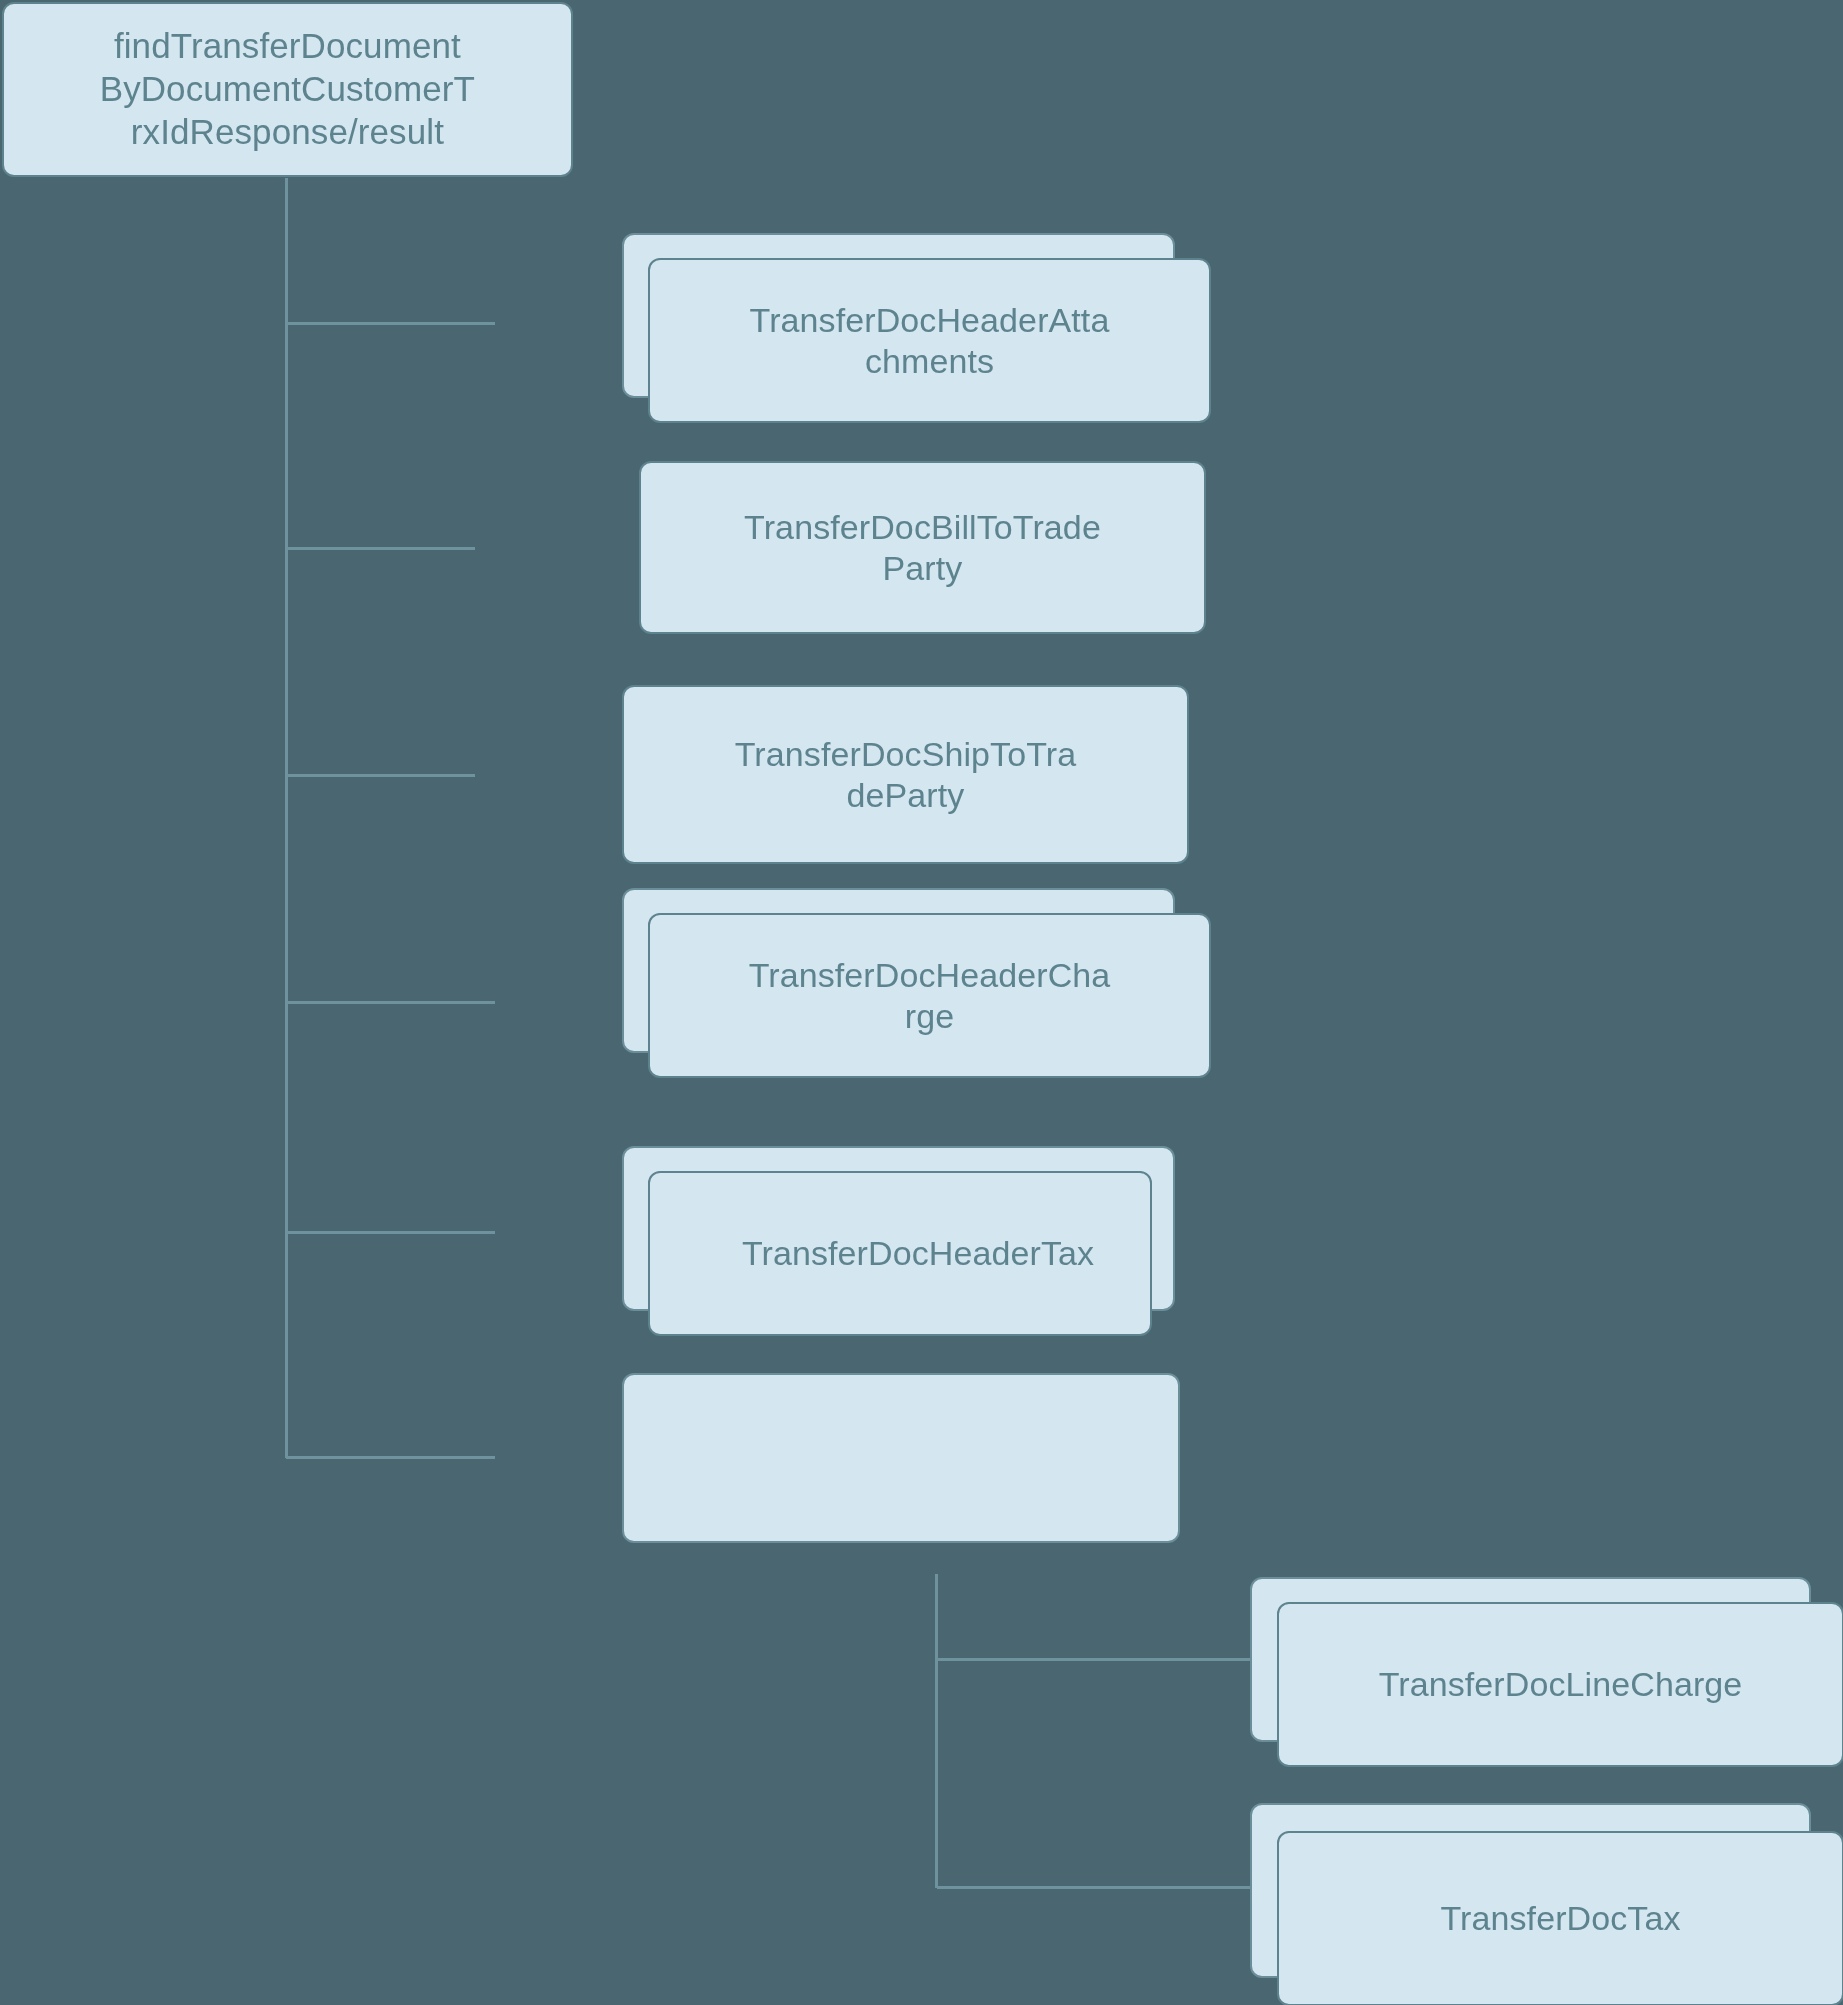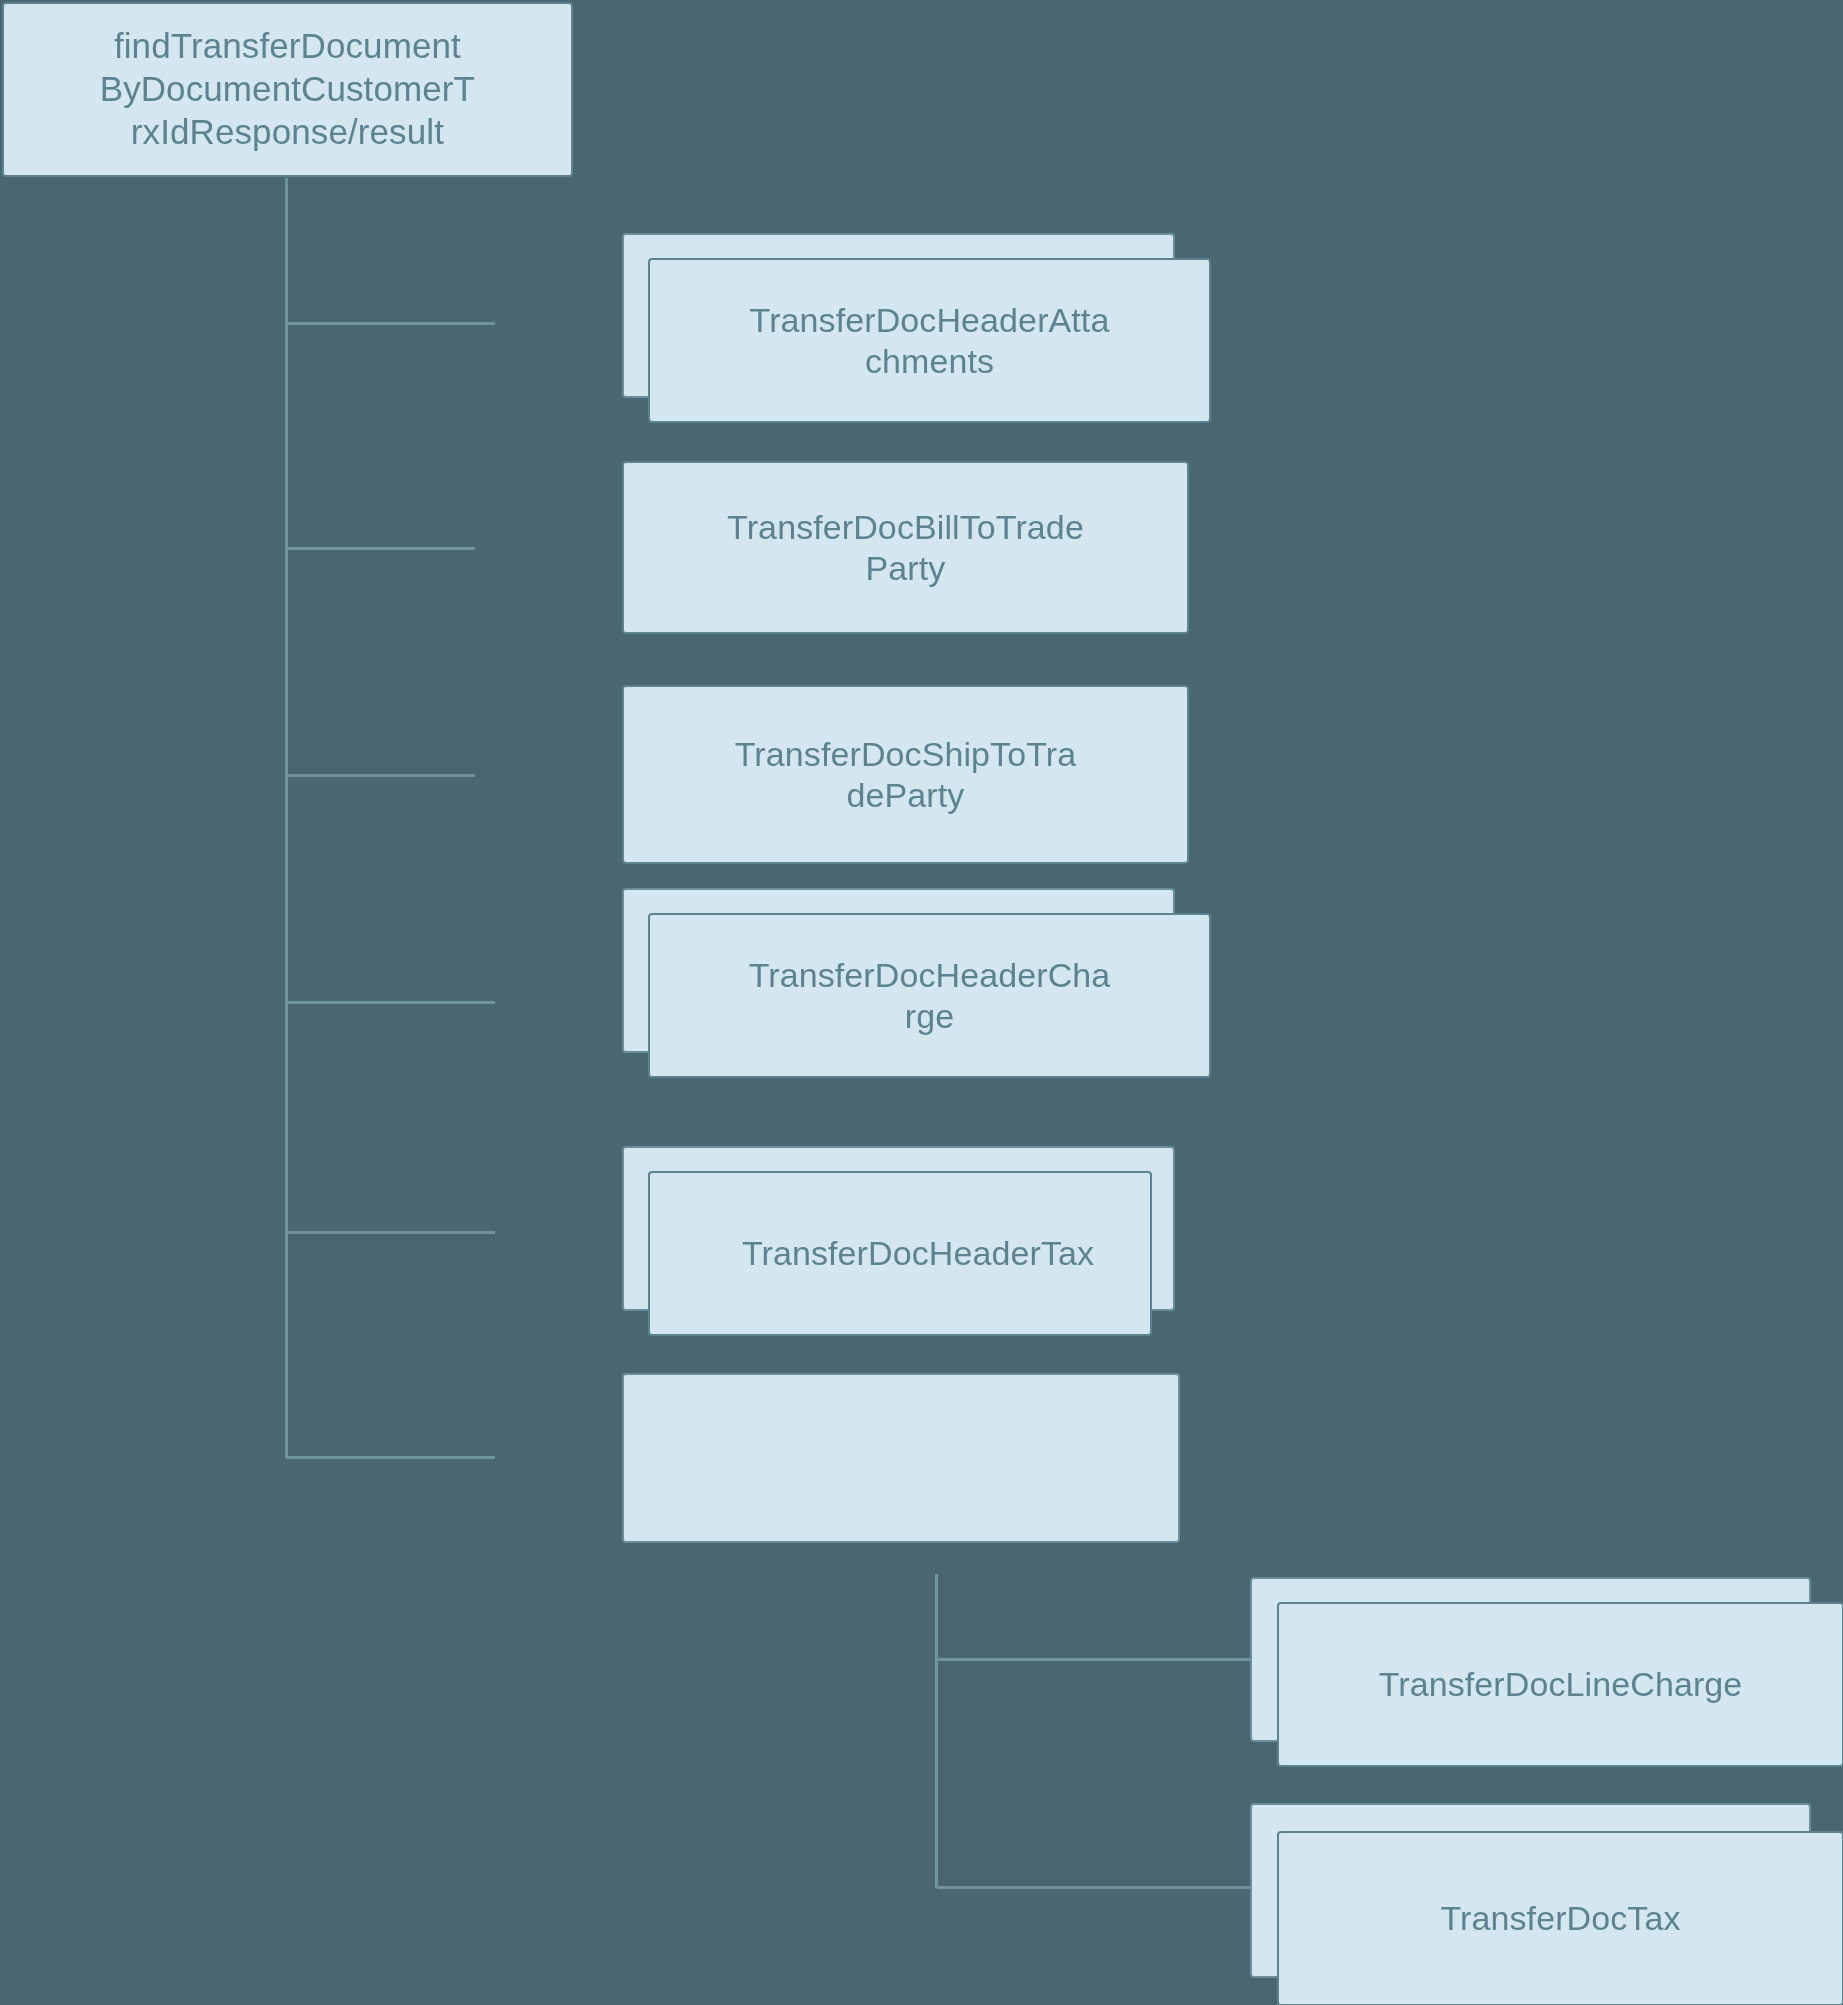--- a/index.html
+++ b/index.html
@@ -29,21 +29,21 @@
   }
   .node {
     position: absolute;
     box-sizing: border-box;
   }
   .card {
     position: absolute;
     box-sizing: border-box;
     background: #d4e6ef;
     border: 2.9px solid #5d838f;
-    border-radius: 4px;
+    border-radius: 12px;
   }
   .card.back {
     background: #d4e6ef;
     border-color: #6a8f9b;
   }
   .card.front {
     display: flex;
     align-items: center;
     justify-content: center;
     text-align: center;
@@ -101,21 +101,21 @@
   </div>
 
   <div class="node" style="left:622px; top:233px; width:592px; height:170px;">
     <div class="card back" style="left:0; top:0; width:553px; height:165px;"></div>
     <div class="card front" style="left:26px; top:25px; width:563px; height:165px;">
       <span class="card-label">TransferDocHeaderAtta
 chments</span>
     </div>
   </div>
 
-  <div class="node" style="left:622px; top:461px; width:455px; height:173px;">
+  <div class="node" style="left:639px; top:461px; width:455px; height:173px;">
     <div class="card front" style="left:0; top:0; width:567px; height:173px;">
       <span class="card-label">TransferDocBillToTrade
 Party</span>
     </div>
   </div>
 
   <div class="node" style="left:622px; top:685px; width:504px; height:179px;">
     <div class="card front" style="left:0; top:0; width:567px; height:179px;">
       <span class="card-label">TransferDocShipToTra
 deParty</span>

